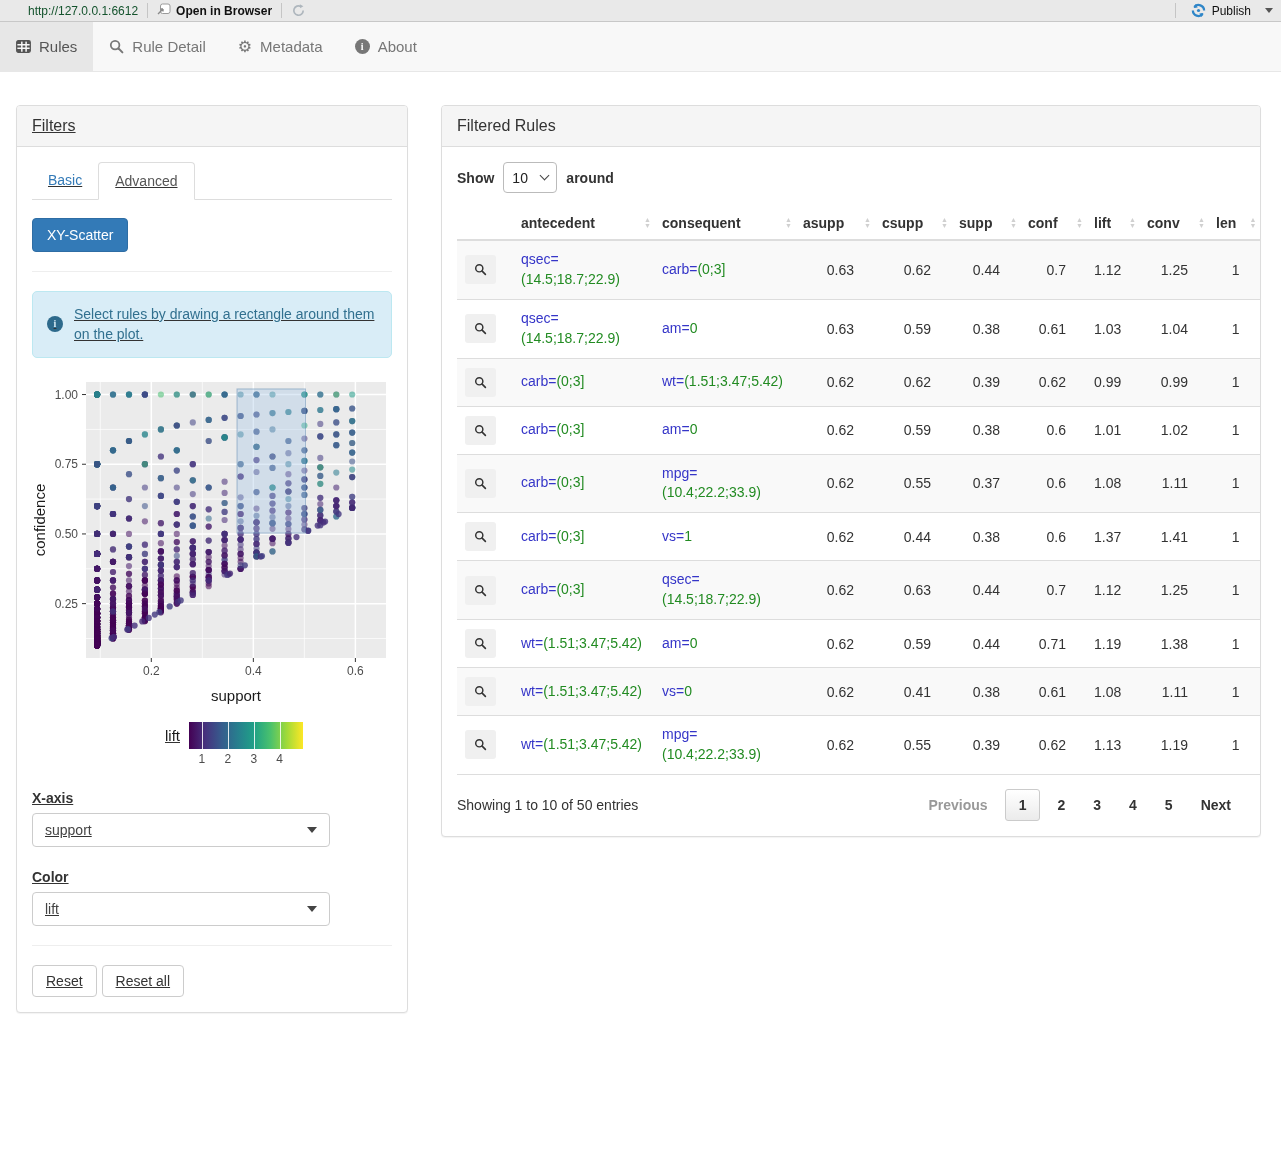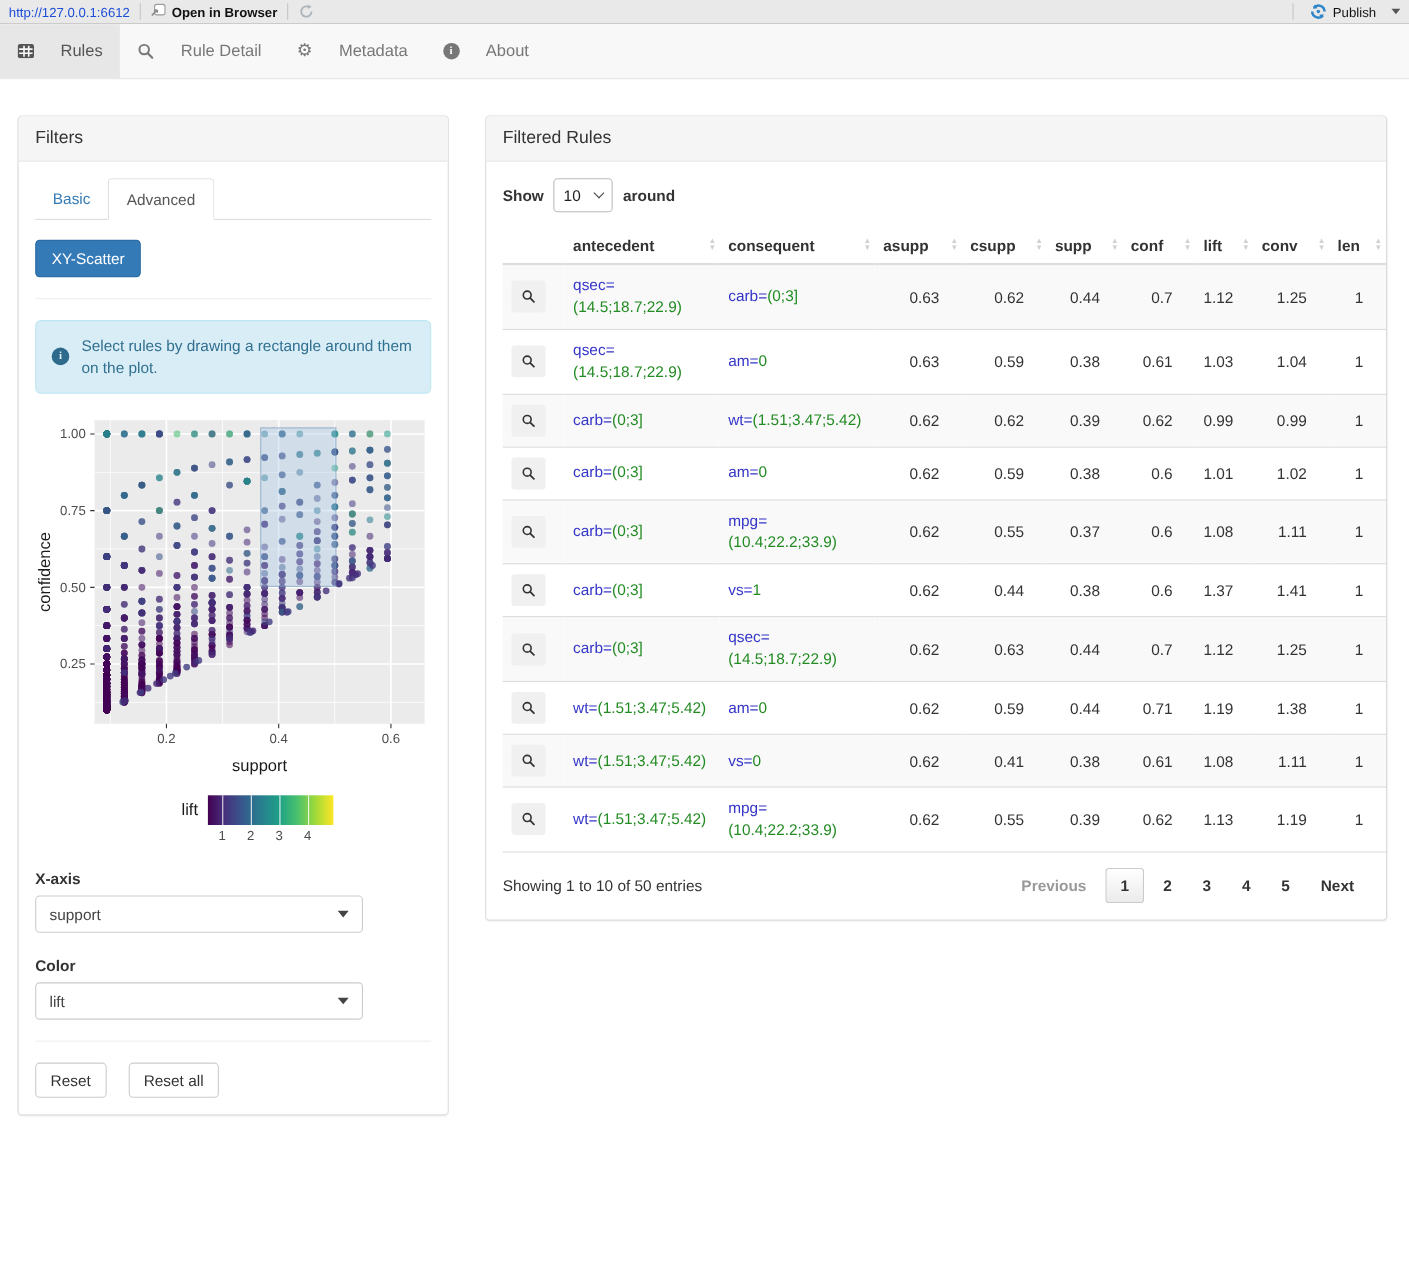--- a/index.html
+++ b/index.html
@@ -1,45 +1,45 @@
 <!DOCTYPE html>
 <html><head>
 <meta charset="utf-8">
 <style>
   * { margin:0; padding:0; box-sizing:border-box; }
   html,body { width:1281px; background:#fff; font-family:"Liberation Sans", sans-serif; color:#333; }
 
   
   .topstrip { height:22px; background:#e9e9e9; border-bottom:1px solid #c8c8c8;
               display:flex; align-items:center; padding:0 8px; font-size:12px; }
-  .topstrip .url { color:#1d4ed8; }
+  .topstrip .url { color:#14532d;margin-left:20px; }
   .ts-divider { width:1px; height:15px; background:#c5c5c5; margin:0 9px; }
   .ts-item { display:flex; align-items:center; gap:5px; color:#111; font-weight:bold; }
   .ts-right { margin-left:auto; display:flex; align-items:center; gap:6px; }
   .ts-right .publish-label { font-weight:normal; color:#111; }
   .caret-down { display:inline-block; width:0; height:0; border-left:4px solid transparent;
                 border-right:4px solid transparent; border-top:5px solid #555; margin-left:8px; }
 
   
   .navbar { height:50px; background:#f8f8f8; border-bottom:1px solid #e7e7e7; display:flex; align-items:stretch; }
   .brand { display:flex; align-items:center; gap:9px; padding:0 16px; font-size:18px; color:#777; min-width:290px; }
-  .nav-tab { display:flex; align-items:center; gap:24px; padding:0 16px; font-size:15px; color:#777; cursor:pointer; }
+  .nav-tab { display:flex; align-items:center; gap:8px; padding:0 16px; font-size:15px; color:#777; cursor:pointer; }
   .nav-tab.active { background:#e7e7e7; color:#555; }
   .icon-gear { font-size:16px; line-height:1; }
   .icon-info-circle { width:15px; height:15px; border-radius:50%; background:#777; color:#fff;
                       font-size:10px; font-weight:bold; display:flex; align-items:center; justify-content:center;
                       font-family:"Liberation Serif", serif; }
 
   
   .content { display:flex; align-items:flex-start; gap:33px; padding:33px 16px 40px 16px; }
   .panel { border:1px solid #ddd; border-radius:4px; background:#fff; box-shadow:0 1px 1px rgba(0,0,0,.05); }
   .panel-heading { background:#f5f5f5; border-bottom:1px solid #ddd; padding:11px 15px;
                    font-size:16px; color:#333; border-radius:3px 3px 0 0; }
   .panel-body { padding:15px; }
-  .panel-filters { width:392px; }
+  .panel-filters { width:392px;text-decoration:underline; }
   .panel-rules { width:820px; }
 
   
   .ftabs { display:flex; border-bottom:1px solid #ddd; margin-bottom:18px; }
   .ftab { padding:10px 16px; font-size:14px; margin-bottom:-1px; cursor:pointer; }
   .ftab.link { color:#337ab7; }
   .ftab.active { background:#fff; border:1px solid #ddd; border-bottom-color:#fff;
                  border-radius:4px 4px 0 0; color:#555; }
 
   .btn-primary { background:#337ab7; border:1px solid #2e6da4; color:#fff; font-size:14px;
@@ -66,21 +66,21 @@
   .form-group { margin-top:22px; }
   .form-group label { display:block; font-size:14px; font-weight:bold; color:#333; margin-bottom:7px; }
   .select-box { width:298px; height:34px; border:1px solid #ccc; border-radius:4px; background:#fff;
                 display:flex; align-items:center; justify-content:space-between; padding:0 12px;
                 font-size:14px; color:#444; cursor:pointer; }
   .select-caret { width:0; height:0; border-left:5px solid transparent; border-right:5px solid transparent;
                   border-top:6px solid #444; }
 
   .btn-default { background:#fff; border:1px solid #ccc; color:#333; font-size:14px; padding:7px 13px;
                  border-radius:4px; cursor:pointer; font-family:inherit; }
-  .btn-row { display:flex; gap:20px; }
+  .btn-row { display:flex; gap:5px; }
 
   
   .show-row { display:flex; align-items:center; gap:9px; font-size:14px; font-weight:bold; color:#333; margin-bottom:14px; }
   .dt-length { width:54px; height:31px; border:1px solid #bbb; border-radius:4px; background:#fff;
                display:flex; align-items:center; justify-content:space-between; padding:0 8px;
                font-size:14px; font-weight:normal; color:#222; cursor:pointer; }
   .chev { width:7px; height:7px; border-right:1.5px solid #444; border-bottom:1.5px solid #444;
           transform:rotate(45deg); margin-top:-4px; }
 
   table.dt { width:100%; border-collapse:collapse; table-layout:fixed; border-right:1px solid #ddd; }

